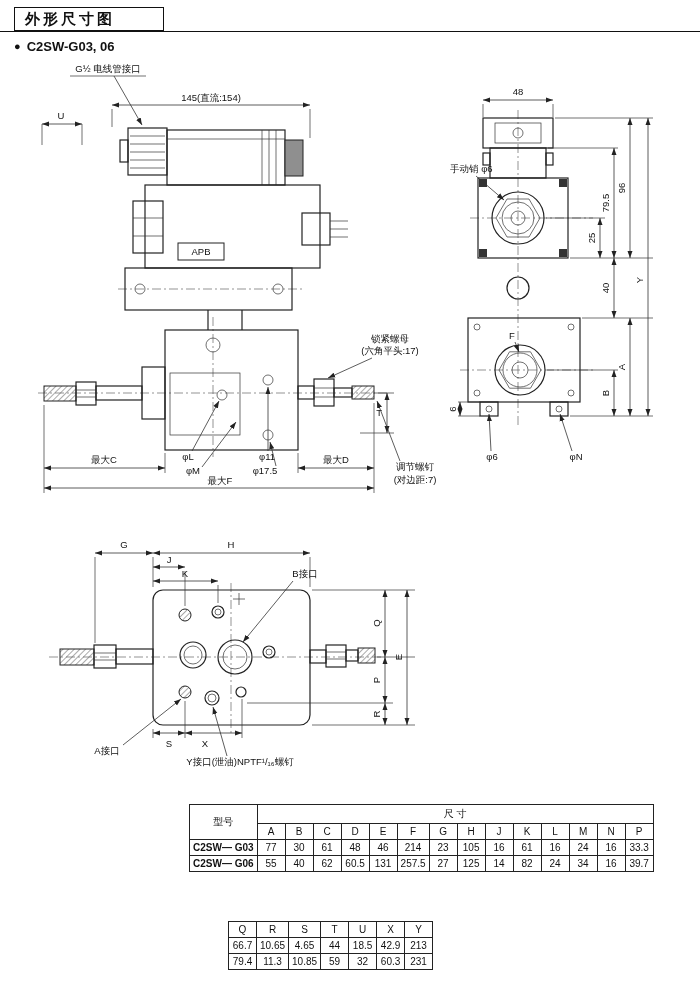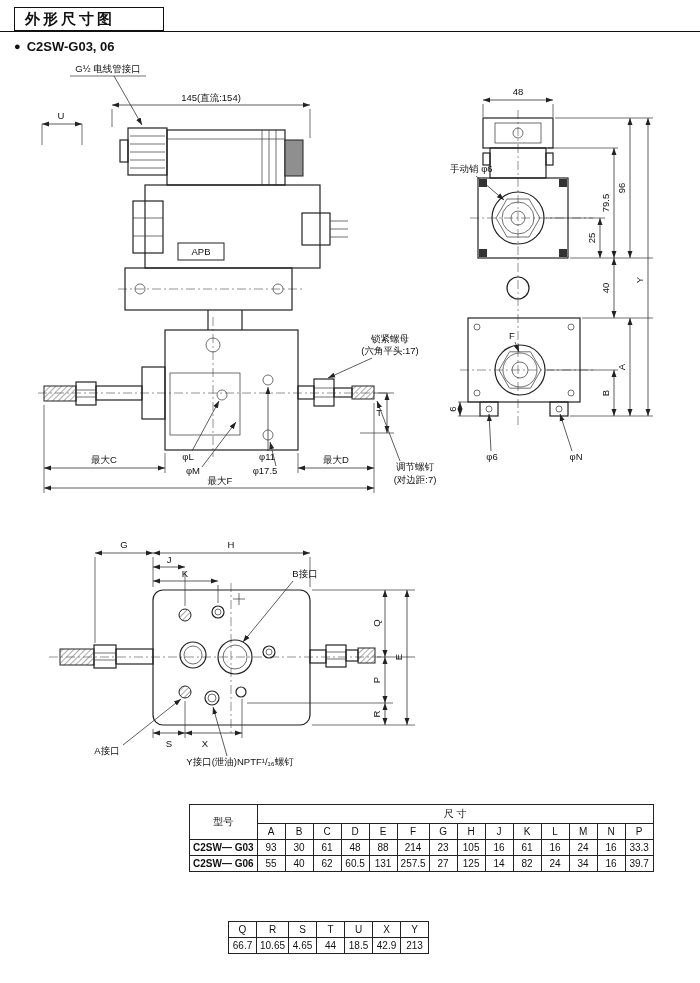--- a/index.html
+++ b/index.html
@@ -376,25 +376,25 @@
         <th>H</th>
         <th>J</th>
         <th>K</th>
         <th>L</th>
         <th>M</th>
         <th>N</th>
         <th>P</th>
       </tr>
       <tr>
         <th class="mcol model">C2SW— G03</th>
-        <td>93</td>
+        <td>77</td>
         <td>30</td>
         <td>61</td>
         <td>48</td>
-        <td>88</td>
+        <td>46</td>
         <td>214</td>
         <td>23</td>
         <td>105</td>
         <td>16</td>
         <td>61</td>
         <td>16</td>
         <td>24</td>
         <td>16</td>
         <td>33.3</td>
       </tr>
@@ -431,16 +431,25 @@
       </tr>
       <tr>
         <td>66.7</td>
         <td>10.65</td>
         <td>4.65</td>
         <td>44</td>
         <td>18.5</td>
         <td>42.9</td>
         <td>213</td>
       </tr>
+      <tr>
+        <td>79.4</td>
+        <td>11.3</td>
+        <td>10.85</td>
+        <td>59</td>
+        <td>32</td>
+        <td>60.3</td>
+        <td>231</td>
+      </tr>
     </tbody>
   </table>
 
 </div>
 
 </body></html>

